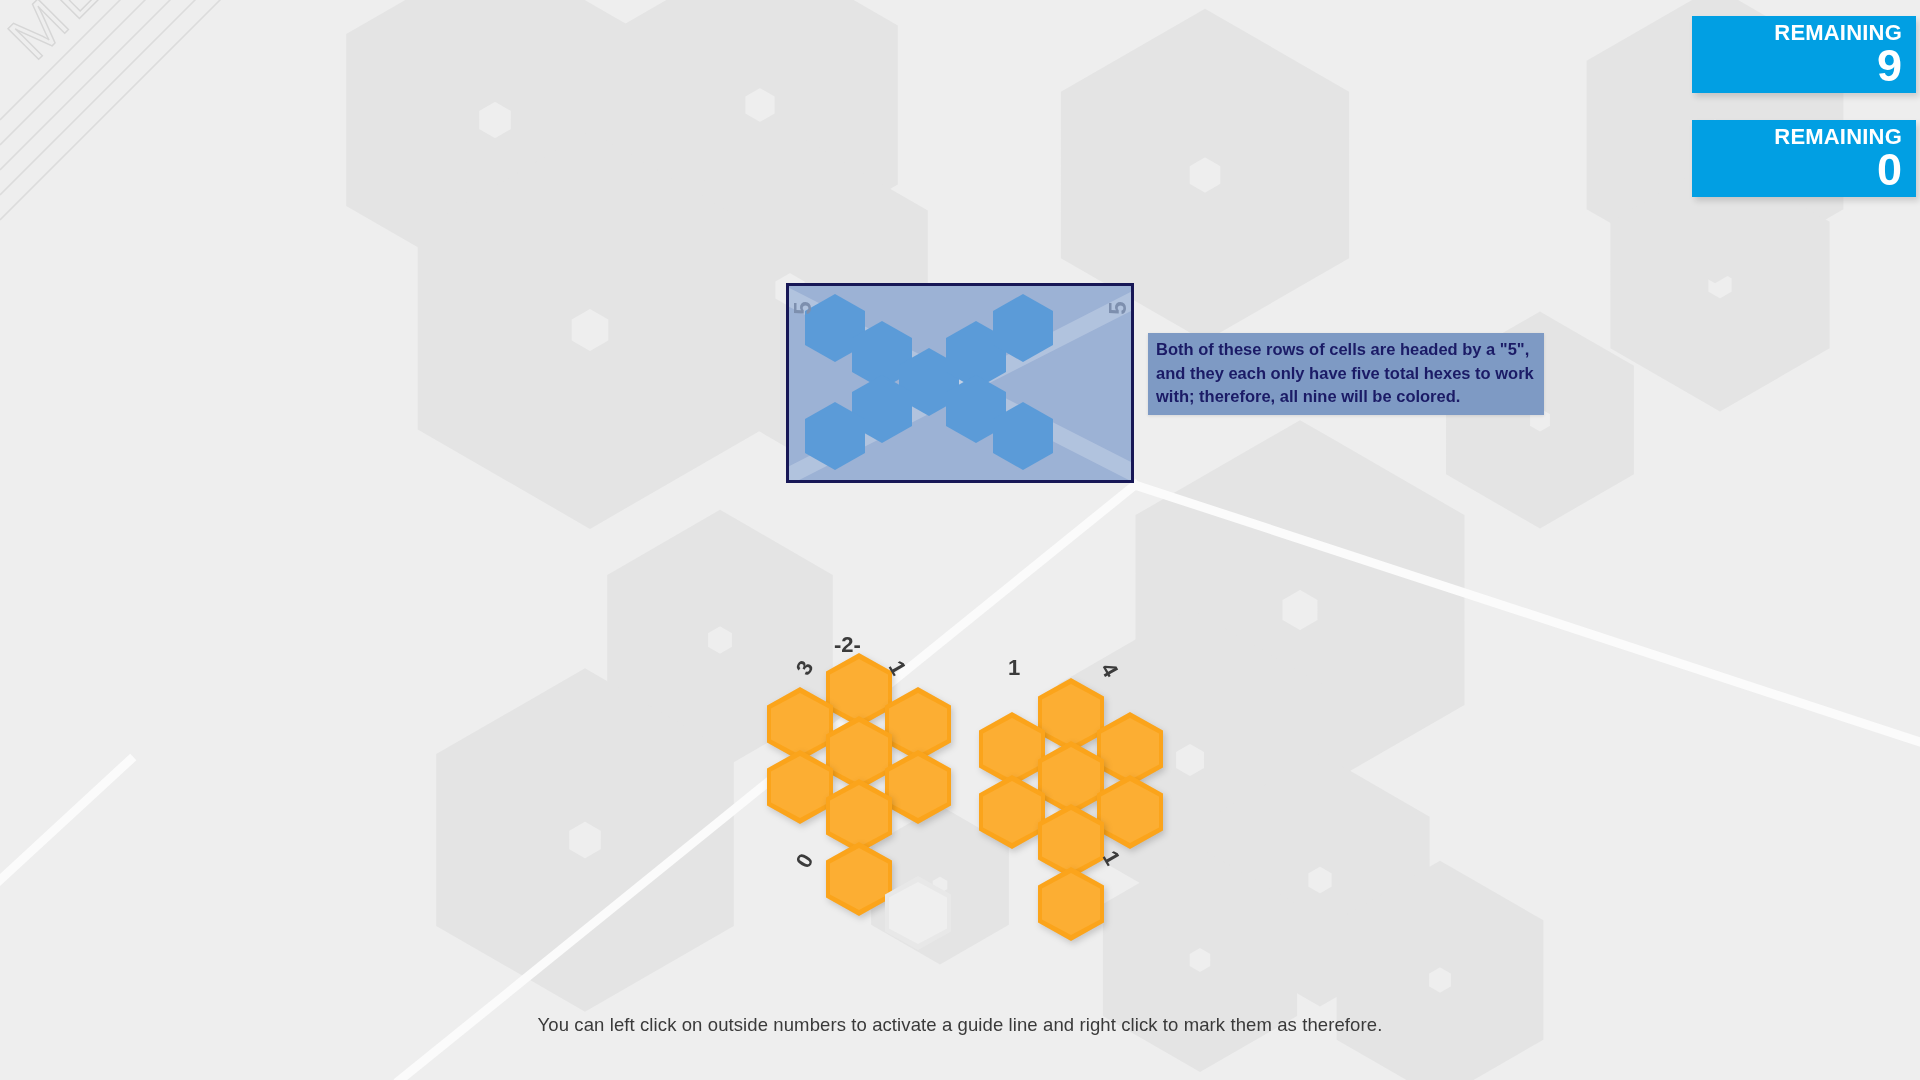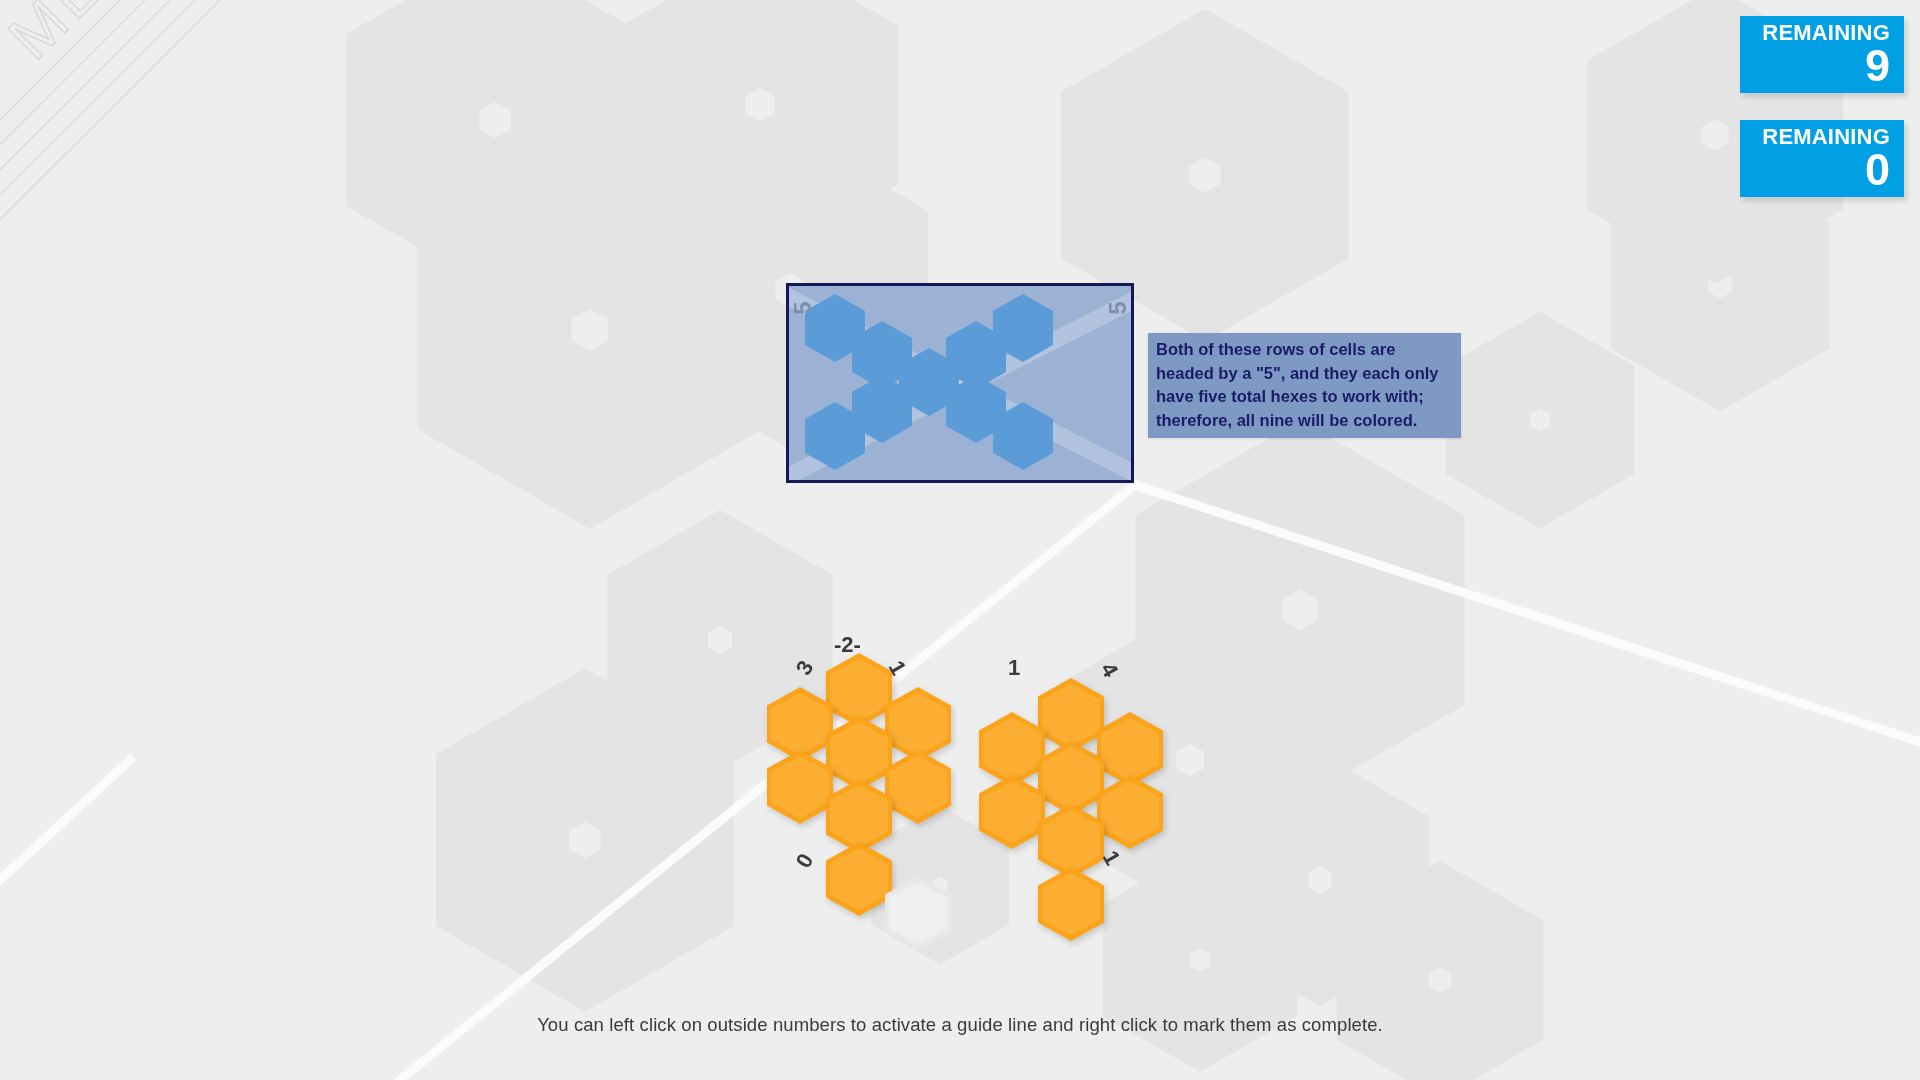--- a/index.html
+++ b/index.html
@@ -23,22 +23,22 @@
     font-size:63px; letter-spacing:5px;
     color:transparent;
     -webkit-text-stroke:1.4px #d6d6d6;
     font-family:"Liberation Sans", sans-serif;
     white-space:nowrap;
   }
 
   
   #hud{ position:absolute; right:0; top:0; z-index:6; }
   .hud-badge{
-    position:absolute; right:16px;
-    width:164px; background:#019fe3;
+    position:absolute; right:4px;
+    width:224px; background:#019fe3;
     box-shadow:3px 4px 6px rgba(0,0,0,.14);
     padding:4px 14px 6px 10px;
     text-align:right; color:#ffffff;
   }
   #badge-remaining{ top:16px; }
   #badge-mistakes{ top:120px; }
   .hud-title{ font-size:22px; font-weight:bold; line-height:25px; letter-spacing:.2px; }
   .hud-value{ font-size:45px; font-weight:bold; line-height:42px; }
 
   
@@ -62,21 +62,21 @@
 
   .ihex{ position:absolute; width:60px; height:68px; }
   .ihex i{
     display:block; width:100%; height:100%;
     background:#5b9bd8;
     clip-path:polygon(50% 0%,100% 25%,100% 75%,50% 100%,0% 75%,0% 25%);
   }
 
   
   #tooltip{
-    position:absolute; left:1148px; top:333px; width:313px;
+    position:absolute; left:1148px; top:333px; width:396px;
     background:#7e9ac4; color:#1b1b66;
     padding:5px 8px 6px 8px; z-index:7;
     font-size:16.5px; font-weight:bold; line-height:23.5px;
     box-shadow:0 1px 3px rgba(0,0,0,.1);
   }
 
   
   #board{ position:absolute; left:0; top:0; width:1920px; height:1080px; z-index:3; }
   .hex{
     position:absolute; width:66px; height:74px;
@@ -264,13 +264,13 @@
     </div>
   <div class="hex" style="left:1038px; top:867px;">
       <div class="inner"></div>
     </div>
 
   <div class="clue" style="left:1008px; top:655px;">1</div>
   <div class="clue rot-r" style="left:1103px; top:657px;">4</div>
   <div class="clue rot-r" style="left:1105px; top:845px;">1</div>
 </div>
 
-<div id="footer-hint">You can left click on outside numbers to activate a guide line and right click to mark them as complete.</div>
+<div id="footer-hint">You can left click on outside numbers to activate a guide line and right click to mark them as therefore.</div>
 
 </body></html>

